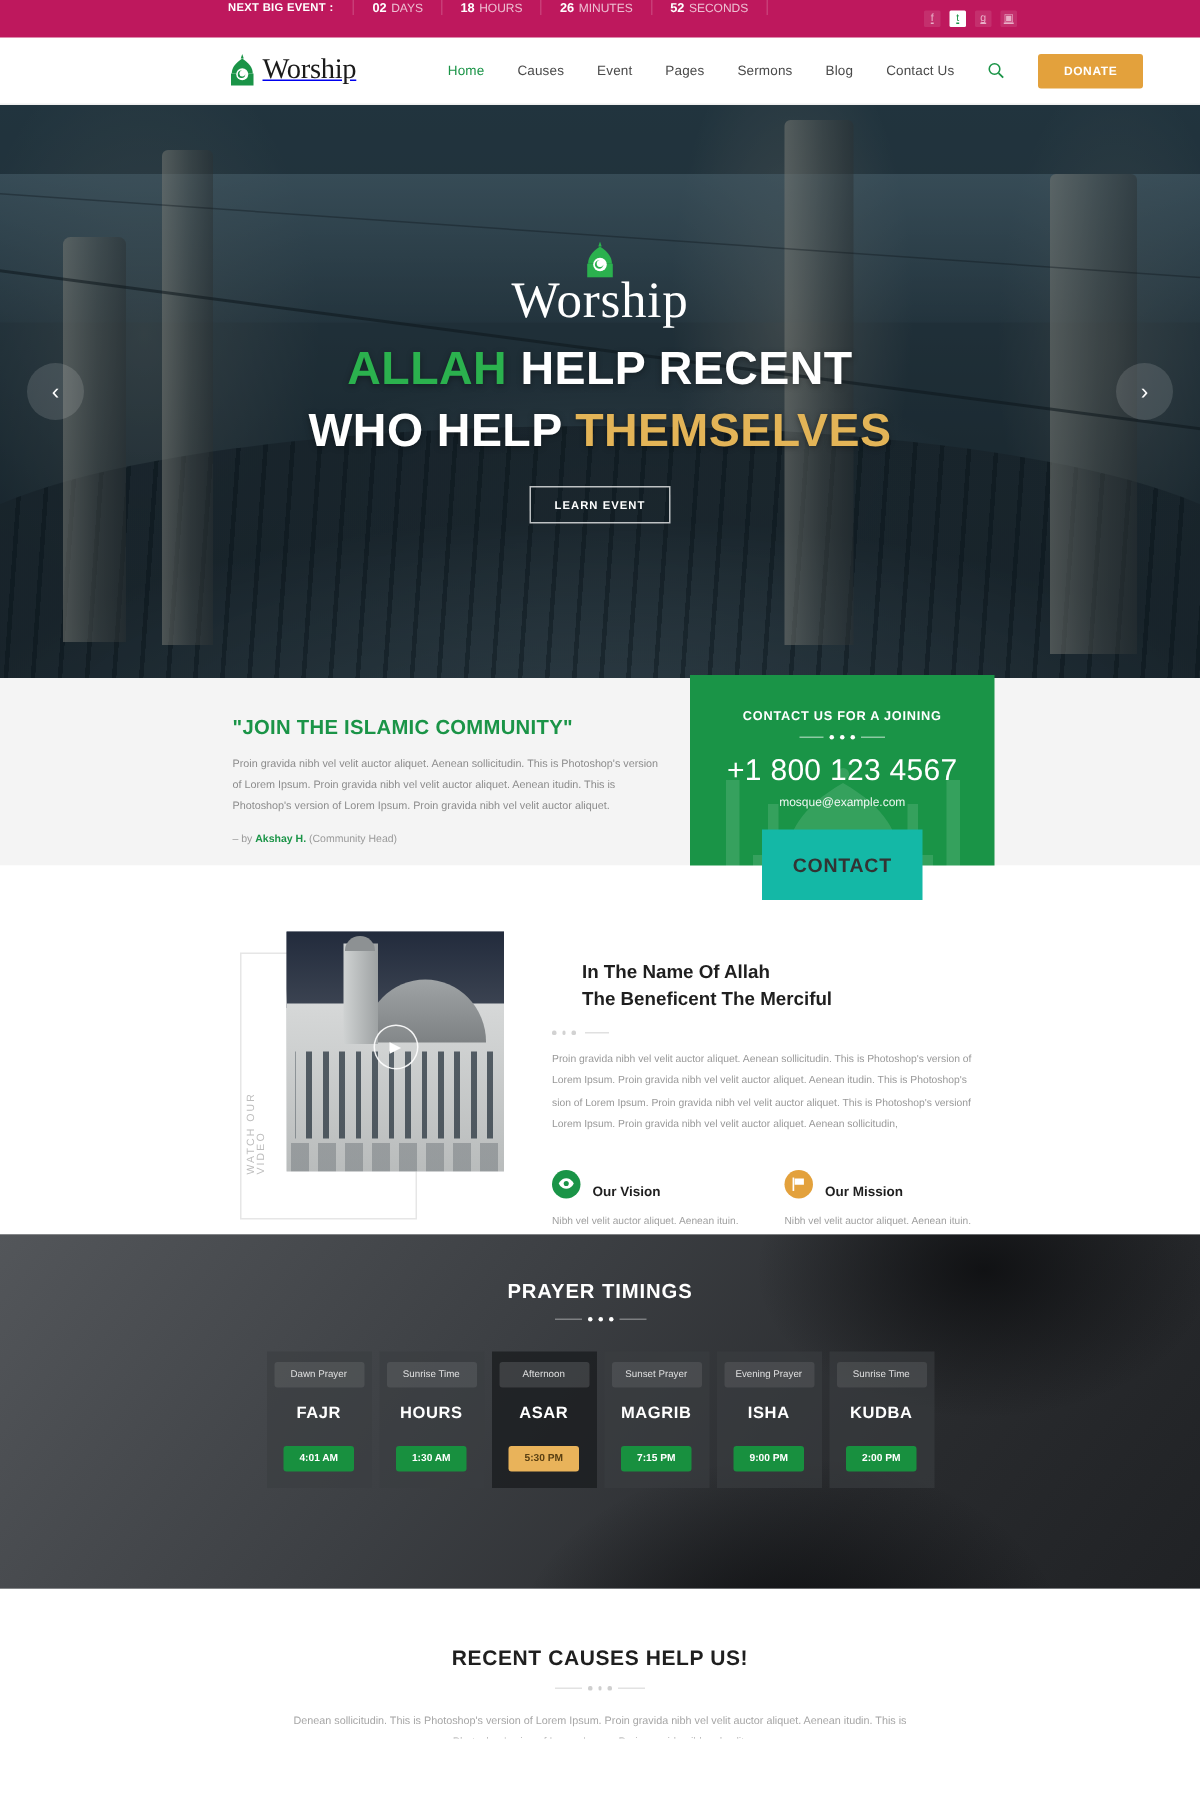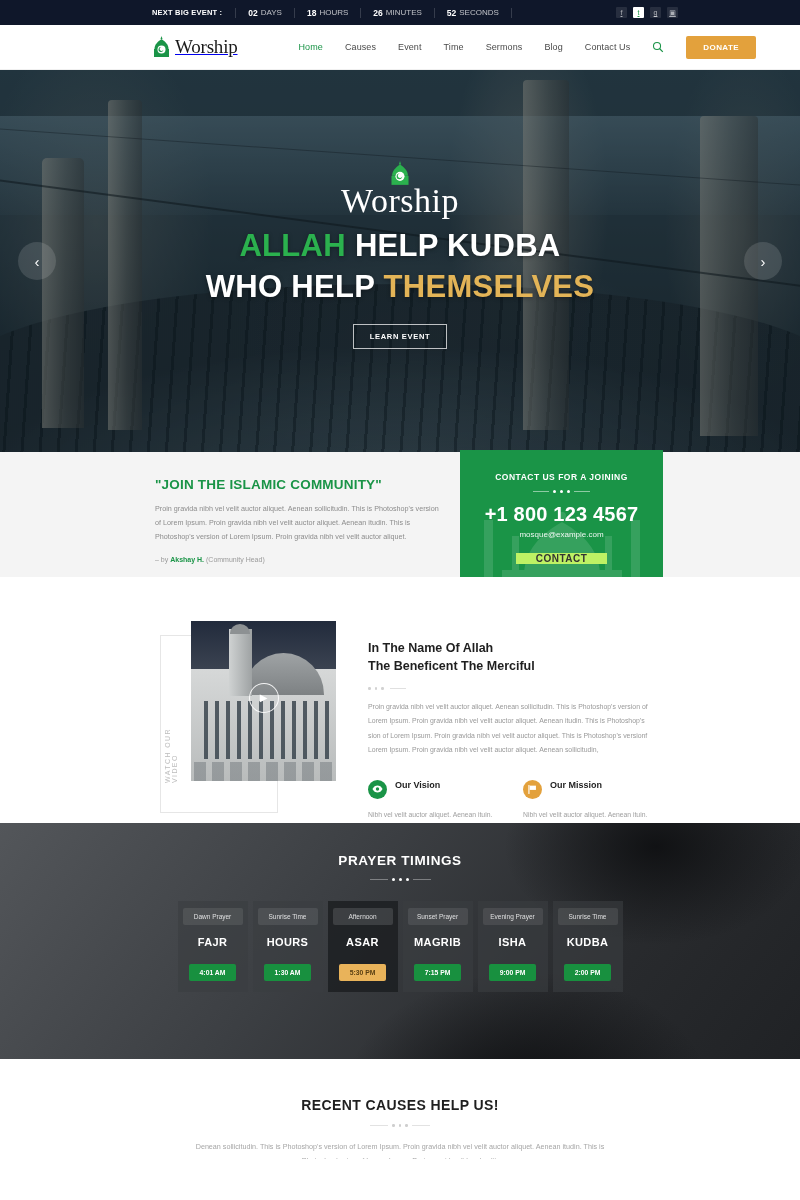--- a/index.html
+++ b/index.html
@@ -9,23 +9,23 @@
     font-family: "Liberation Sans", sans-serif;
     background: #ffffff;
     color: #333;
     width: 800px;
     overflow-x: hidden;
   }
 
   
   .topbar {
     height: 25px;
-    background: #0f172a;
+    background: #be185d;
     display: flex;
-    align-items: center;
+    align-items: flex-start;
     position: relative;
   }
   .tb-label {
     margin-left: 152px;
     display: flex; align-items: center;
     color: #fff;
     font-size: 7.5px;
     font-weight: bold;
     letter-spacing: .2px;
     padding-right: 13px;
@@ -232,28 +232,28 @@
   .cc-watermark {
     position: absolute; inset: 0;
     opacity: .12;
     display: flex; align-items: flex-end; justify-content: center;
   }
   .cc-inner { position: relative; z-index: 2; padding-top: 22px; }
   .cc-title { font-size: 8.5px; font-weight: bold; letter-spacing: .5px; }
   .cc-dots { display: flex; align-items: center; justify-content: center; gap: 4px; margin: 8px 0 10px; }
   .cc-dots .ln { width: 16px; height: 1px; background: rgba(255,255,255,.5); }
   .cc-dots .d { width: 3px; height: 3px; border-radius: 50%; background: #fff; }
-  .cc-phone { font-size: 20px; font-weight: bold; letter-spacing: .2px; }
+  .cc-phone { font-size: 20px; font-weight: normal; letter-spacing: .2px; }
   .cc-mail { font-size: 8px; margin-top: 4px; color: rgba(255,255,255,.92); }
   .cc-btn {
     margin-top: 14px;
-    background: #bef264; color: #333;
+    background: #14b8a6; color: #333;
     border: none;
-    font-size: 10px; font-weight: bold; letter-spacing: .5px;
-    padding: 0 20px;
+    font-size: 13px; font-weight: bold; letter-spacing: .5px;
+    padding: 16px 20px;
     cursor: pointer;
     font-family: "Liberation Sans", sans-serif;
   }
 
   
   .about { background: #fff; padding: 48px 0 40px; position: relative; height: 246px; }
   .about-inner { position: relative; width: 800px; height: 100%; }
   .video-frame {
     position: absolute; left: 160px; top: 10px;
     width: 118px; height: 178px;
@@ -292,29 +292,29 @@
     transform: translate(-50%,-50%);
     width: 30px; height: 30px; border-radius: 50%;
     border: 1.5px solid rgba(255,255,255,.9);
     display: flex; align-items: center; justify-content: center;
     color: #fff; font-size: 10px;
     cursor: pointer;
     background: rgba(255,255,255,.05);
   }
   .about-text { position: absolute; left: 368px; top: 14px; width: 288px; }
   .about-h {
-    font-size: 12.5px; font-weight: bold; color: #1f1f1f; line-height: 1.45;
+    font-size: 12.5px; font-weight: bold; color: #1f1f1f; line-height: 1.45; margin-left: 20px;
   }
   .sep-dots { display: flex; align-items: center; gap: 4px; margin: 12px 0 10px; }
   .sep-dots .d { width: 2.5px; height: 2.5px; border-radius: 50%; background: #d2d2d2; }
   .sep-dots .ln { width: 16px; height: 1px; background: #e0e0e0; margin-left: 2px; }
   .about-p { font-size: 6.9px; line-height: 2.1; color: #999; }
   .vm-row { display: flex; gap: 22px; margin-top: 22px; }
   .vm-col { width: 133px; }
-  .vm-head { display: flex; align-items: flex-start; gap: 8px; margin-bottom: 9px; }
+  .vm-head { display: flex; align-items: flex-end; gap: 8px; margin-bottom: 9px; }
   .vm-ico {
     width: 19px; height: 19px; border-radius: 50%;
     display: flex; align-items: center; justify-content: center;
     color: #fff; font-size: 9px;
   }
   .vm-ico.green { background: #1a9447; }
   .vm-ico.gold { background: #e3a13c; }
   .vm-title { font-size: 9px; font-weight: bold; color: #1f1f1f; }
   .vm-p { font-size: 6.8px; line-height: 2.1; color: #a0a0a0; }
 
@@ -415,21 +415,21 @@
       <rect x="4" y="26" width="30" height="16" fill="#1a9447"></rect>
       <circle cx="19" cy="27" r="8" fill="#ffffff"></circle>
       <path d="M23 27 a5 5 0 1 1 -4.5 -5 a4 4 0 1 0 4.5 5 Z" fill="#1a9447"></path>
     </svg>
     <span class="brand-name">Worship</span>
   </a>
   <div class="menu" id="nav-menu">
       <a href="#" class="active">Home</a>
       <a href="#">Causes</a>
       <a href="#">Event</a>
-      <a href="#">Time</a>
+      <a href="#">Pages</a>
       <a href="#">Sermons</a>
       <a href="#">Blog</a>
       <a href="#">Contact Us</a>
     </div>
   <button class="search-btn">
     <svg width="12" height="12" viewBox="0 0 16 16">
       <circle cx="6.7" cy="6.7" r="4.7" fill="none" stroke="#1a9447" stroke-width="1.4"></circle>
       <line x1="10.3" y1="10.3" x2="14.4" y2="14.4" stroke="#1a9447" stroke-width="1.6"></line>
     </svg>
   </button>
@@ -456,21 +456,21 @@
         <path d="M19 6 C10 12 5 18 5 26 L33 26 C33 18 28 12 19 6 Z" fill="#2bb14e"></path>
         <rect x="4" y="26" width="30" height="16" fill="#2bb14e"></rect>
         <circle cx="19" cy="27" r="8" fill="#ffffff"></circle>
         <path d="M23 27 a5 5 0 1 1 -4.5 -5 a4 4 0 1 0 4.5 5 Z" fill="#2bb14e"></path>
       </svg>
       <span class="hero-logo-text">Worship</span>
     </div>
     <div class="hero-h1">
       <div>
         <span class="hl-green">ALLAH</span>
-        <span>HELP KUDBA</span>
+        <span>HELP RECENT</span>
       </div>
       <div>
         <span>WHO HELP</span>
         <span class="hl-gold">THEMSELVES</span>
       </div>
     </div>
     <button class="hero-cta">LEARN EVENT</button>
   </div>
 </div>
 

